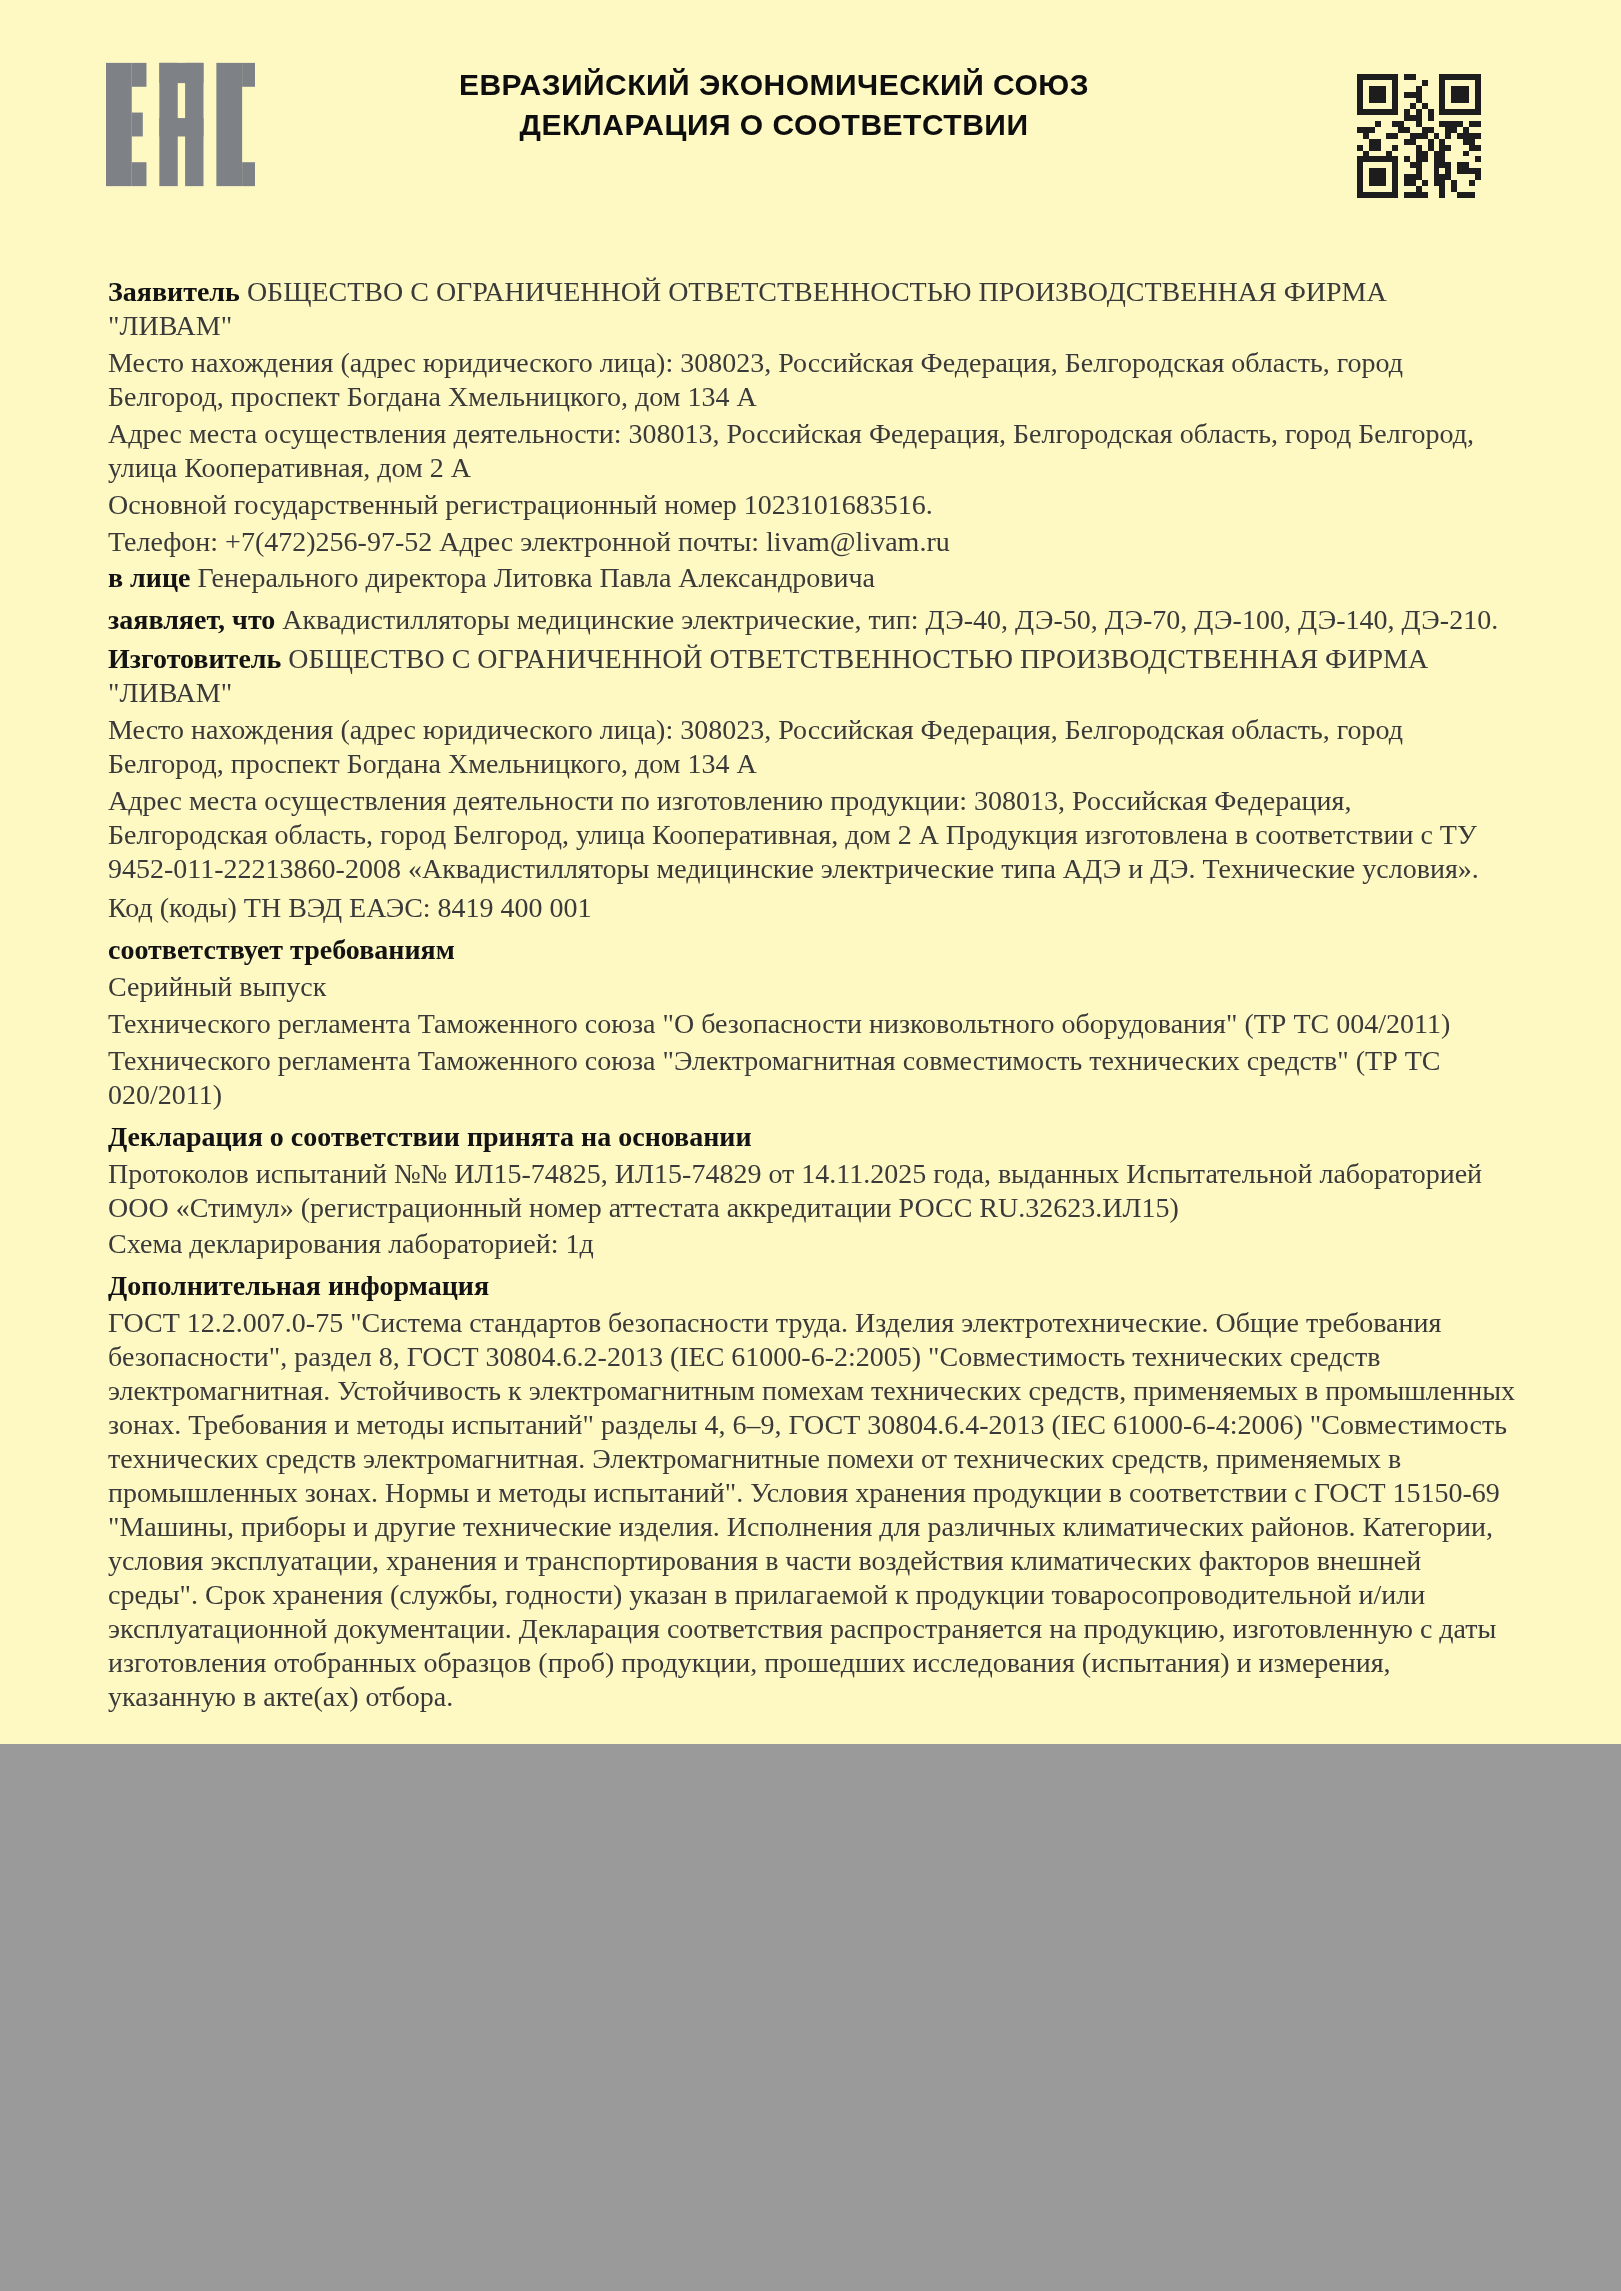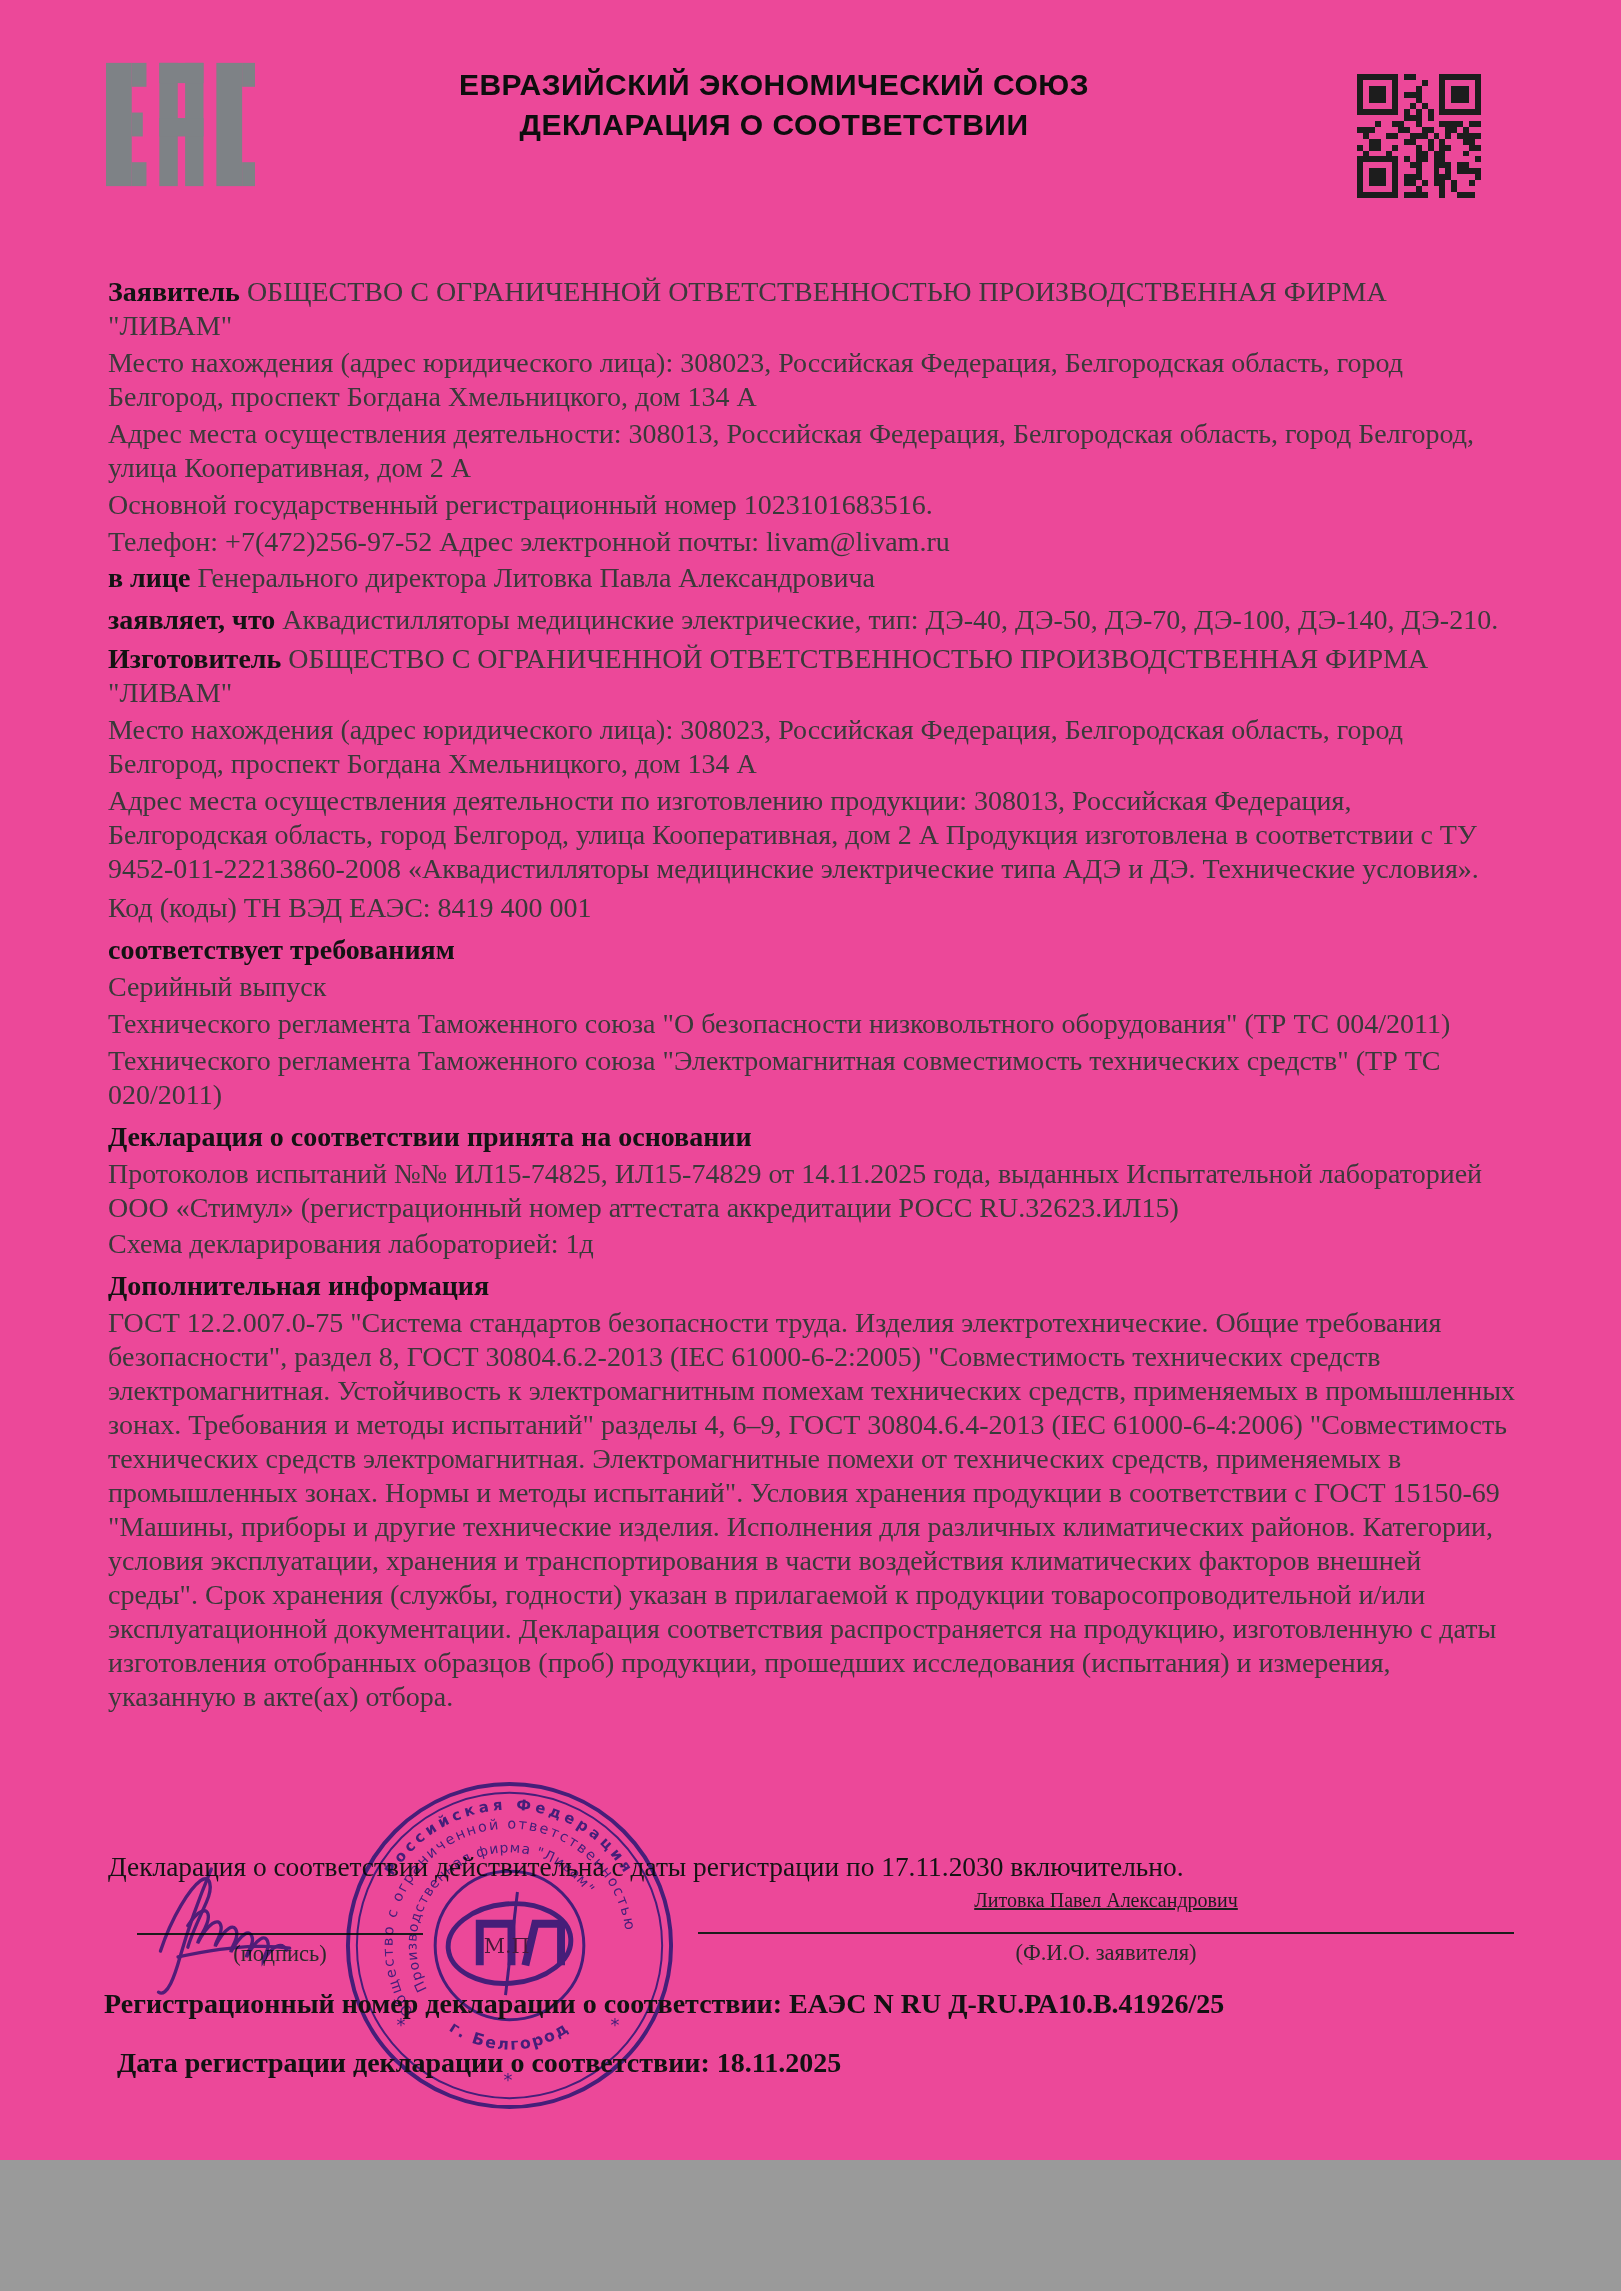--- a/index.html
+++ b/index.html
@@ -1,18 +1,18 @@
 <!DOCTYPE html>
 <html lang="ru"><head>
 <meta charset="utf-8">
 <style>
   html,body{margin:0;padding:0;background:#9a9a9a;}
   .page{
-    position:relative;width:1621px;height:2160px;margin:0 auto;
-    background:#ec4899;overflow:hidden;
+    position:relative;width:1621px;height:1744px;margin:0 auto;
+    background:#fef9c3;overflow:hidden;
     font-family:"Liberation Serif",serif;
   }
   
   .eac-logo{position:absolute;left:106px;top:59px;width:149px;height:131px;}
   .doc-title{
     position:absolute;left:235px;top:65px;width:1078px;
     text-align:center;font-family:"Liberation Sans",sans-serif;
     font-weight:bold;font-size:30px;line-height:40px;color:#0e0e0e;letter-spacing:0.5px;
   }
   .qr-box{position:absolute;left:1357px;top:74px;width:123px;height:123px;}

